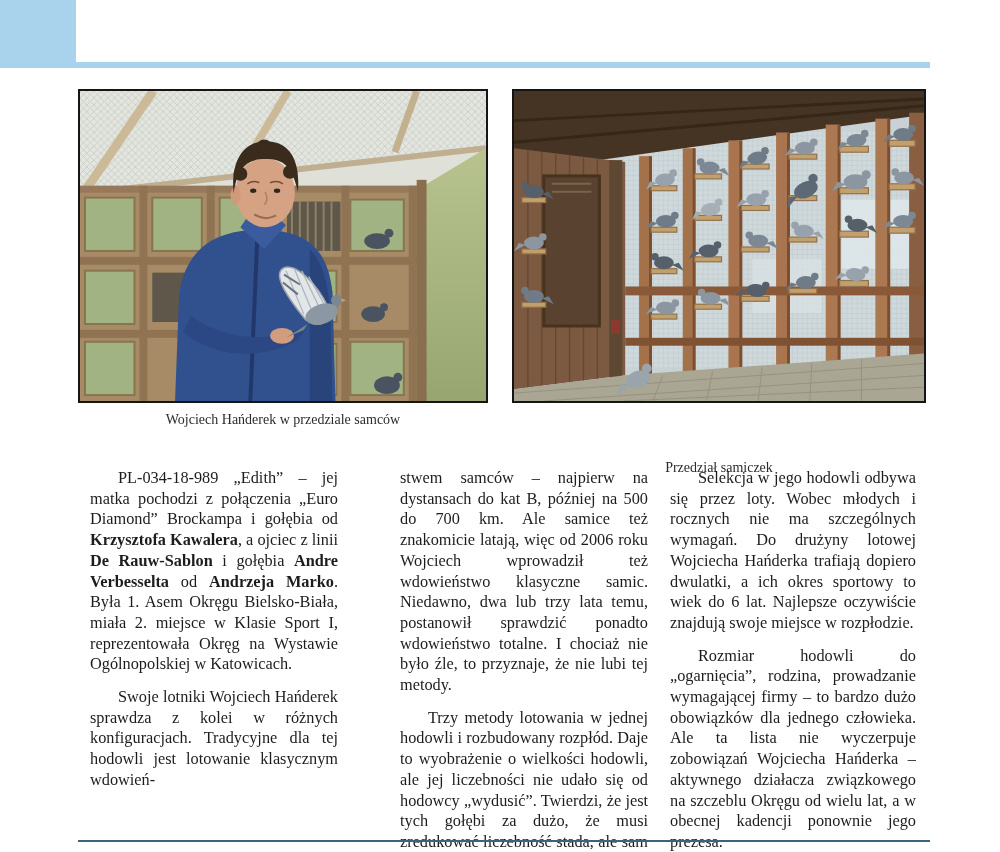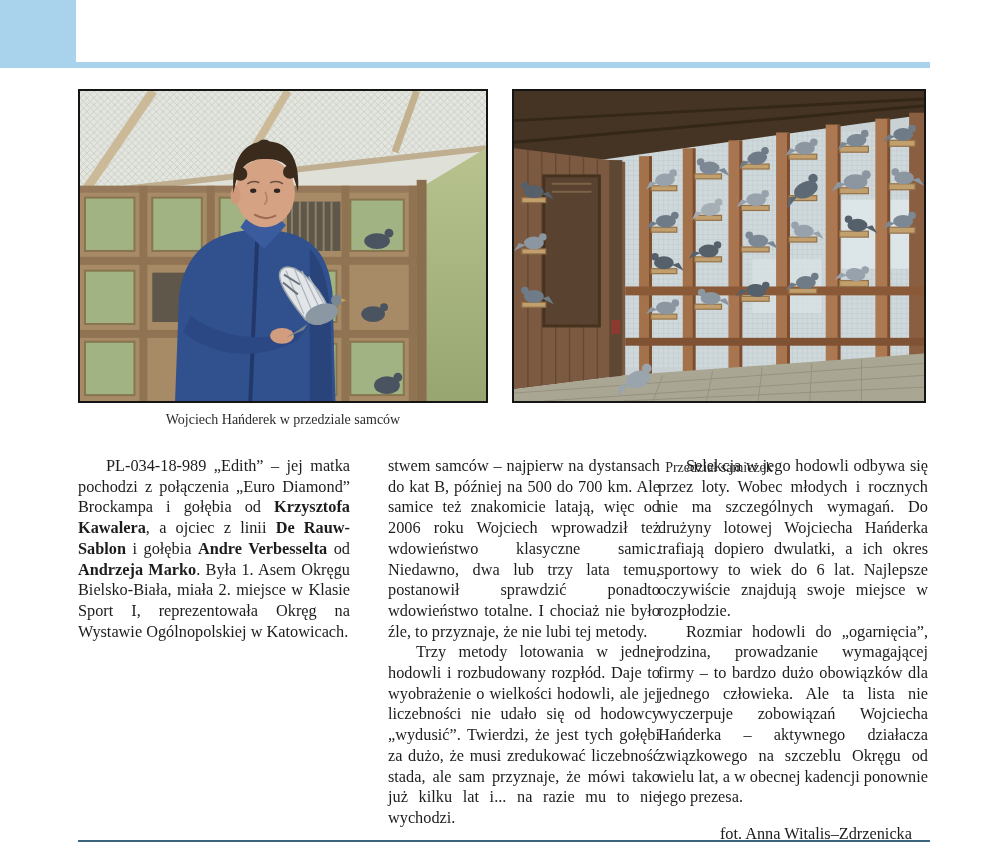--- a/index.html
+++ b/index.html
@@ -20,21 +20,21 @@
   .photo svg{display:block;width:100%;height:100%;}
   .caption{top:409px;height:22px;text-align:center;font-size:14px;line-height:22px;color:#2b2b2b;}
   .caption-left{left:78px;width:410px;}
   .caption-right{left:512px;width:414px;margin-top:48px;}
   
   .column{top:456px;width:272px;font-size:16.3px;line-height:20.7px;color:#1c1c1c;
           text-align:justify;}
   .col-1{left:78px;}
   .col-2{left:388px;}
   .col-3{left:658px;width:270px;}
-  .para{margin:0;}
+  .para{margin:12px;}
   .para.indent{text-indent:28px;}
   .b{font-weight:700;}
   .credit{text-align:right;margin:16px;}
 </style>
 </head>
 <body>
 
 <div class="abs corner-block"></div>
 <div class="abs top-rule"></div>
 
@@ -257,20 +257,21 @@
     </g>
     <use href="#pg" fill="#9aa4ad" transform="translate(125,292) rotate(-18) scale(1.3)"></use>
   </svg>
 </figure>
 
 <figcaption class="abs caption caption-left">Wojciech Hańderek w przedziale samców</figcaption>
 <figcaption class="abs caption caption-right">Przedział samiczek</figcaption>
 
 <div class="abs column col-1">
     <p class="para indent"><span>PL-034-18-989 „Edith” – jej matka pochodzi z połączenia „Euro Diamond” Brockampa i gołębia od </span><span class="b">Krzysztofa Kawalera</span><span>, a ojciec z linii </span><span class="b">De Rauw-Sablon</span><span> i gołębia </span><span class="b">Andre Verbesselta</span><span> od </span><span class="b">Andrzeja Marko</span><span>. Była 1. Asem Okręgu Bielsko-Biała, miała 2. miejsce w Klasie Sport I, reprezentowała Okręg na Wystawie Ogólnopolskiej w Katowicach.</span></p>
+    <p class="para indent"><span>Swoje lotniki Wojciech Hańderek sprawdza z kolei w różnych konfiguracjach. Tradycyjne dla tej hodowli jest lotowanie klasycznym wdowień-</span></p>
   </div>
 <div class="abs column col-2">
     <p class="para"><span>stwem samców – najpierw na dystansach do kat B, później na 500 do 700 km. Ale samice też znakomicie latają, więc od 2006 roku Wojciech wprowadził też wdowieństwo klasyczne samic. Niedawno, dwa lub trzy lata temu, postanowił sprawdzić ponadto wdowieństwo totalne. I chociaż nie było źle, to przyznaje, że nie lubi tej metody.</span></p>
     <p class="para indent"><span>Trzy metody lotowania w jednej hodowli i rozbudowany rozpłód. Daje to wyobrażenie o wielkości hodowli, ale jej liczebności nie udało się od hodowcy „wydusić”. Twierdzi, że jest tych gołębi za dużo, że musi zredukować liczebność stada, ale sam przyznaje, że mówi tako już kilku lat i... na razie mu to nie wychodzi.</span></p>
   </div>
 <div class="abs column col-3">
   <span style="display:block">
       <p class="para indent"><span>Selekcja w jego hodowli odbywa się przez loty. Wobec młodych i rocznych nie ma szczególnych wymagań. Do drużyny lotowej Wojciecha Hańderka trafiają dopiero dwulatki, a ich okres sportowy to wiek do 6 lat. Najlepsze oczywiście znajdują swoje miejsce w rozpłodzie.</span></p>
       <p class="para indent"><span>Rozmiar hodowli do „ogarnięcia”, rodzina, prowadzanie wymagającej firmy – to bardzo dużo obowiązków dla jednego człowieka. Ale ta lista nie wyczerpuje zobowiązań Wojciecha Hańderka – aktywnego działacza związkowego na szczeblu Okręgu od wielu lat, a w obecnej kadencji ponownie jego prezesa.</span></p>
     </span>

